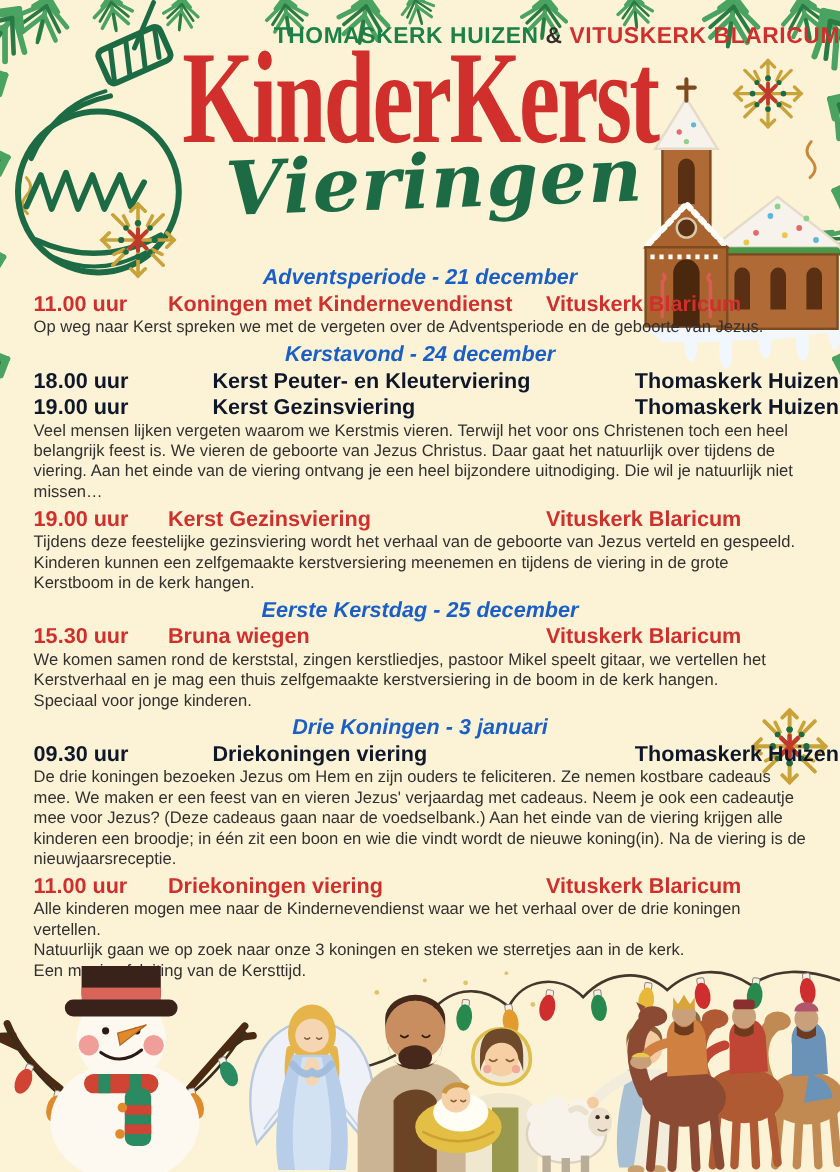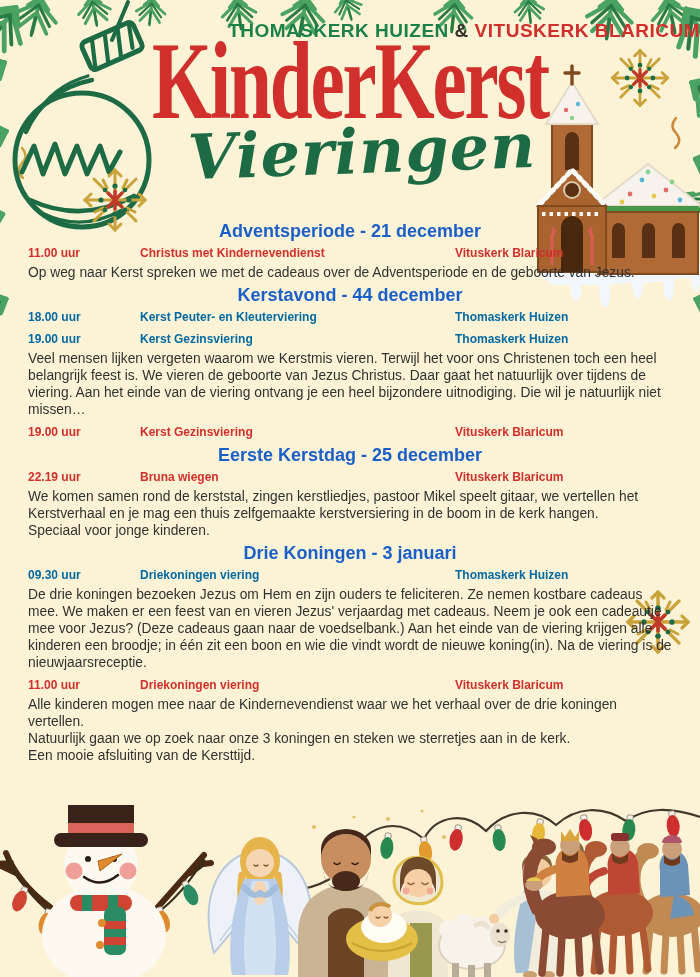--- a/index.html
+++ b/index.html
@@ -32,29 +32,29 @@
     font-family:"DejaVu Serif", serif;font-style:italic;font-weight:bold;
     font-size:62px;line-height:1.1;color:#1d6b45;letter-spacing:1px;
     transform:rotate(-2deg);
     white-space:nowrap;
   }
 
   
   .schedule{position:absolute;top:218px;left:28px;width:644px;}
   .sec-h{
     margin:3px 16px 2px;text-align:center;
-    font-size:18px;line-height:20px;font-weight:bold;color:#1a5fc8;
+    font-size:18px;line-height:20px;font-weight:bold;color:#1a5fc8;font-style:italic;
   }
   .event-row{
     display:grid;grid-template-columns:112px 315px 217px;
-    font-size:12px;line-height:20px;font-weight:bold;margin:2px 0 0;
+    font-size:18px;line-height:20px;font-weight:bold;margin:2px 0 0;
   }
   .event-row span{display:block;}
   .red{color:#d12f2b;}
-  .green{color:#0369a1;}
+  .green{color:#0f172a;gap:37px;}
   .desc{
     margin:1px 0 4px;font-size:13.8px;line-height:17px;color:#333130;
     white-space:pre-line;
   }
 
   .band{position:absolute;left:0;bottom:0;width:700px;height:172px;}
 </style>
 </head>
 <body>
 
@@ -226,27 +226,27 @@
   <h1 class="title-main" style="margin:0">KinderKerst</h1>
   <h2 class="title-script" style="margin:0">Vieringen</h2>
 </header>
 
 <main class="schedule">
 
   <h3 class="sec-h">Adventsperiode - 21 december</h3>
   <section>
     <div class="event-row red">
       <span>11.00 uur</span>
-      <span>Christus met Kindernevendienst</span>
+      <span>Koningen met Kindernevendienst</span>
       <span>Vituskerk Blaricum</span>
     </div>
-    <p class="desc">Op weg naar Kerst spreken we met de cadeaus over de Adventsperiode en de geboorte van Jezus.</p>
-  </section>
-
-  <h3 class="sec-h">Kerstavond - 44 december</h3>
+    <p class="desc">Op weg naar Kerst spreken we met de vergeten over de Adventsperiode en de geboorte van Jezus.</p>
+  </section>
+
+  <h3 class="sec-h">Kerstavond - 24 december</h3>
   <section>
     <div class="event-row green">
       <span>18.00 uur</span>
       <span>Kerst Peuter- en Kleuterviering</span>
       <span>Thomaskerk Huizen</span>
     </div>
   </section>
   <section>
     <div class="event-row green">
       <span>19.00 uur</span>
@@ -254,26 +254,27 @@
       <span>Thomaskerk Huizen</span>
     </div>
     <p class="desc">Veel mensen lijken vergeten waarom we Kerstmis vieren. Terwijl het voor ons Christenen toch een heel belangrijk feest is. We vieren de geboorte van Jezus Christus. Daar gaat het natuurlijk over tijdens de viering. Aan het einde van de viering ontvang je een heel bijzondere uitnodiging. Die wil je natuurlijk niet missen…</p>
   </section>
   <section>
     <div class="event-row red">
       <span>19.00 uur</span>
       <span>Kerst Gezinsviering</span>
       <span>Vituskerk Blaricum</span>
     </div>
+    <p class="desc">Tijdens deze feestelijke gezinsviering wordt het verhaal van de geboorte van Jezus verteld en gespeeld. Kinderen kunnen een zelfgemaakte kerstversiering meenemen en tijdens de viering in de grote Kerstboom in de kerk hangen.</p>
   </section>
 
   <h3 class="sec-h">Eerste Kerstdag - 25 december</h3>
   <section>
     <div class="event-row red">
-      <span>22.19 uur</span>
+      <span>15.30 uur</span>
       <span>Bruna wiegen</span>
       <span>Vituskerk Blaricum</span>
     </div>
     <p class="desc">We komen samen rond de kerststal, zingen kerstliedjes, pastoor Mikel speelt gitaar, we vertellen het Kerstverhaal en je mag een thuis zelfgemaakte kerstversiering in de boom in de kerk hangen.
 Speciaal voor jonge kinderen.</p>
   </section>
 
   <h3 class="sec-h">Drie Koningen - 3 januari</h3>
   <section>
     <div class="event-row green">

